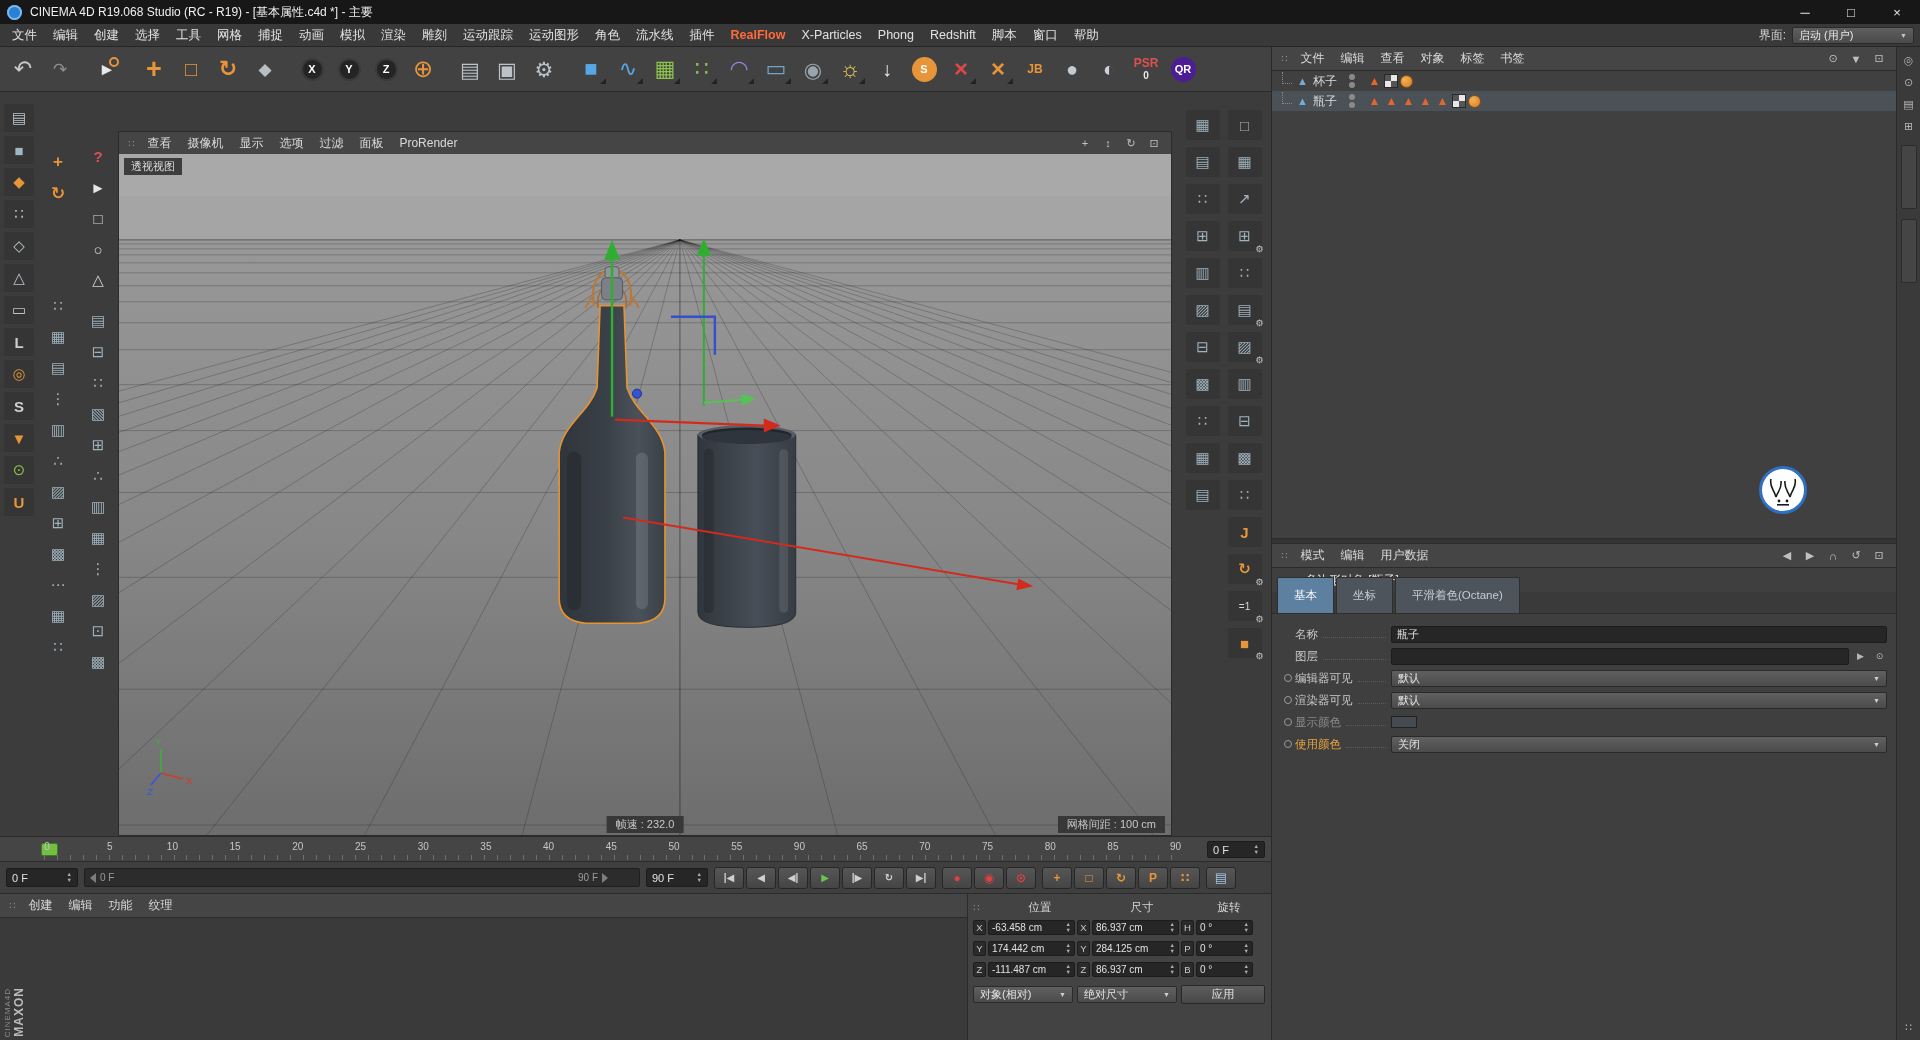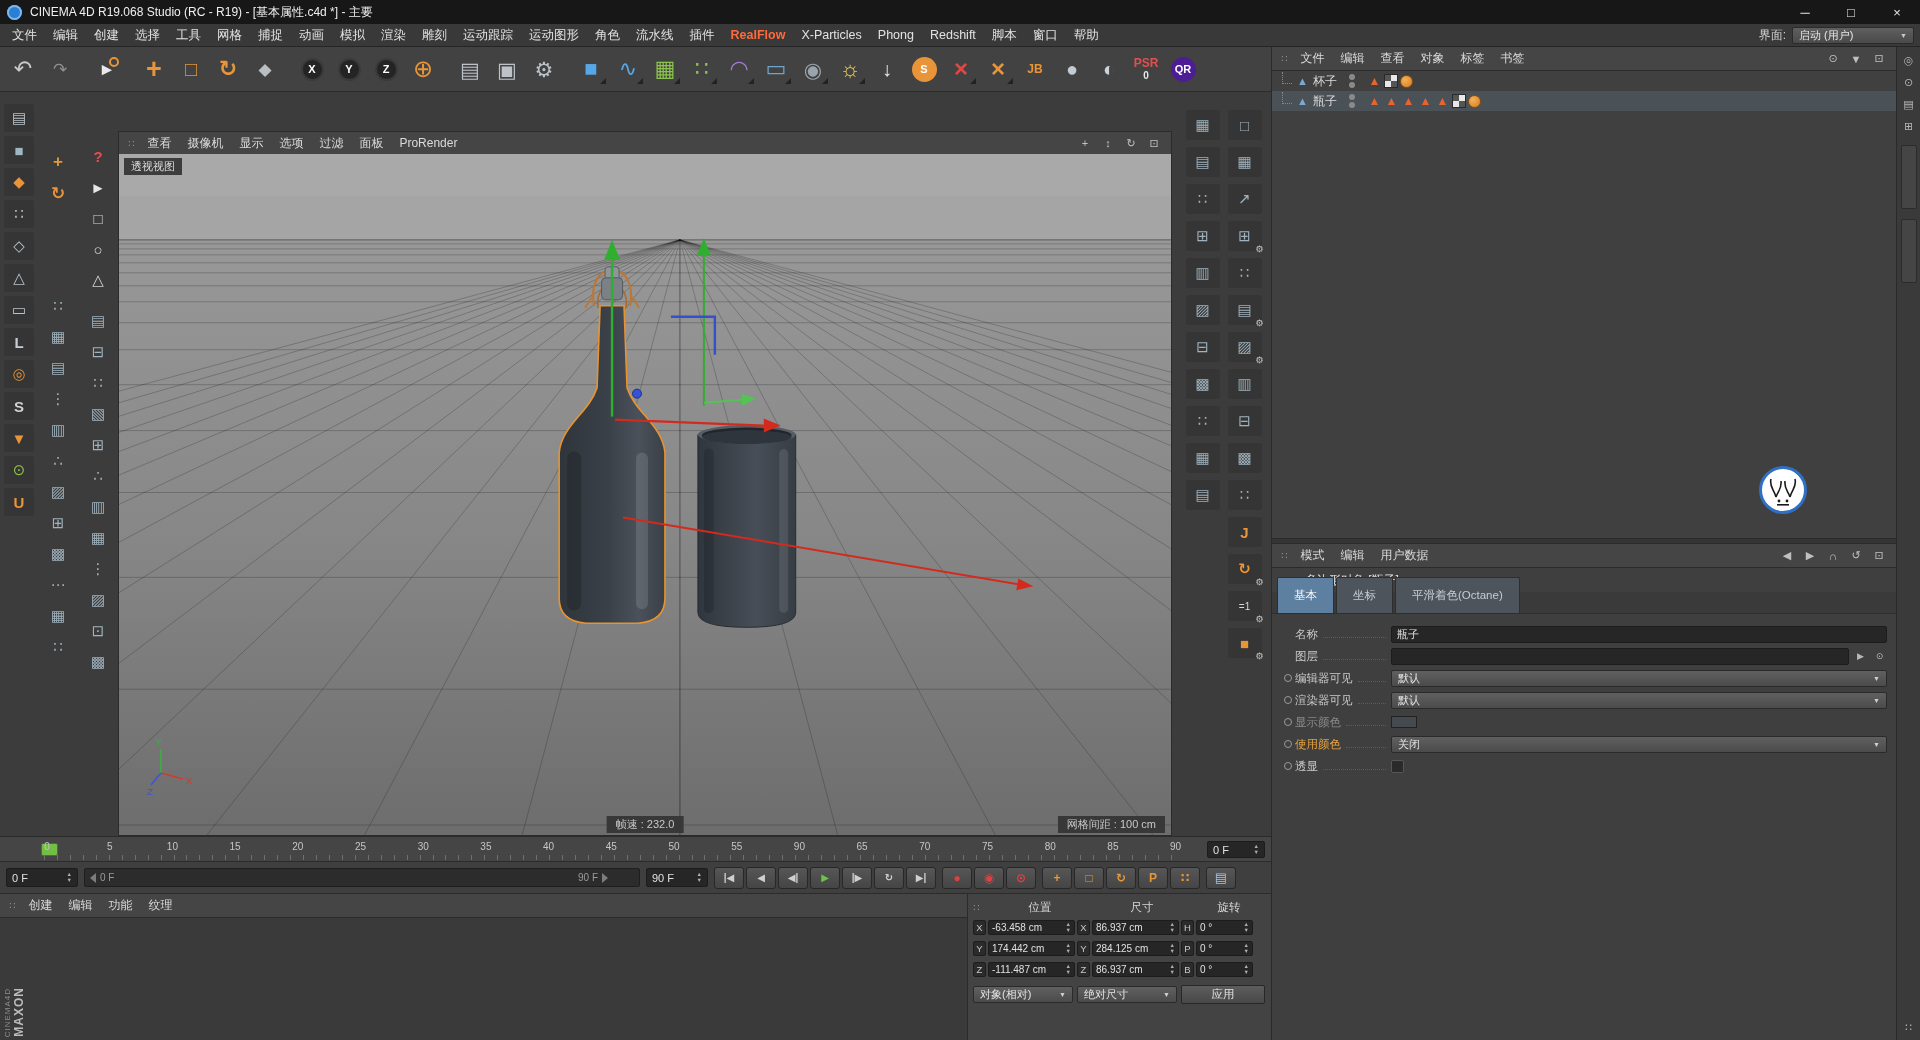--- a/index.html
+++ b/index.html
@@ -861,32 +861,20 @@
             <span class="af-label accent">使用颜色</span>
             <span class="af-dots"></span>
           </div>
           <div class="af-ctrl">
             <div class="sel-box">
               <span>关闭</span>
               <span class="arr">▼</span>
             </div>
           </div>
         </div>
-        <div class="af-row">
-          <div class="af-left">
-            <span class="af-key">
-              <span class="kc"></span>
-            </span>
-            <span class="af-label">透显</span>
-            <span class="af-dots"></span>
-          </div>
-          <div class="af-ctrl">
-            <div class="cbx"></div>
-          </div>
-        </div>
       </div>
   </div>
 </div>
 
 <div id="rstrip">
     <div class="rs-ic">◎</div>
     <div class="rs-ic">⊙</div>
     <div class="rs-ic">▤</div>
     <div class="rs-ic">⊞</div>
     <div class="rs-tab"></div>

